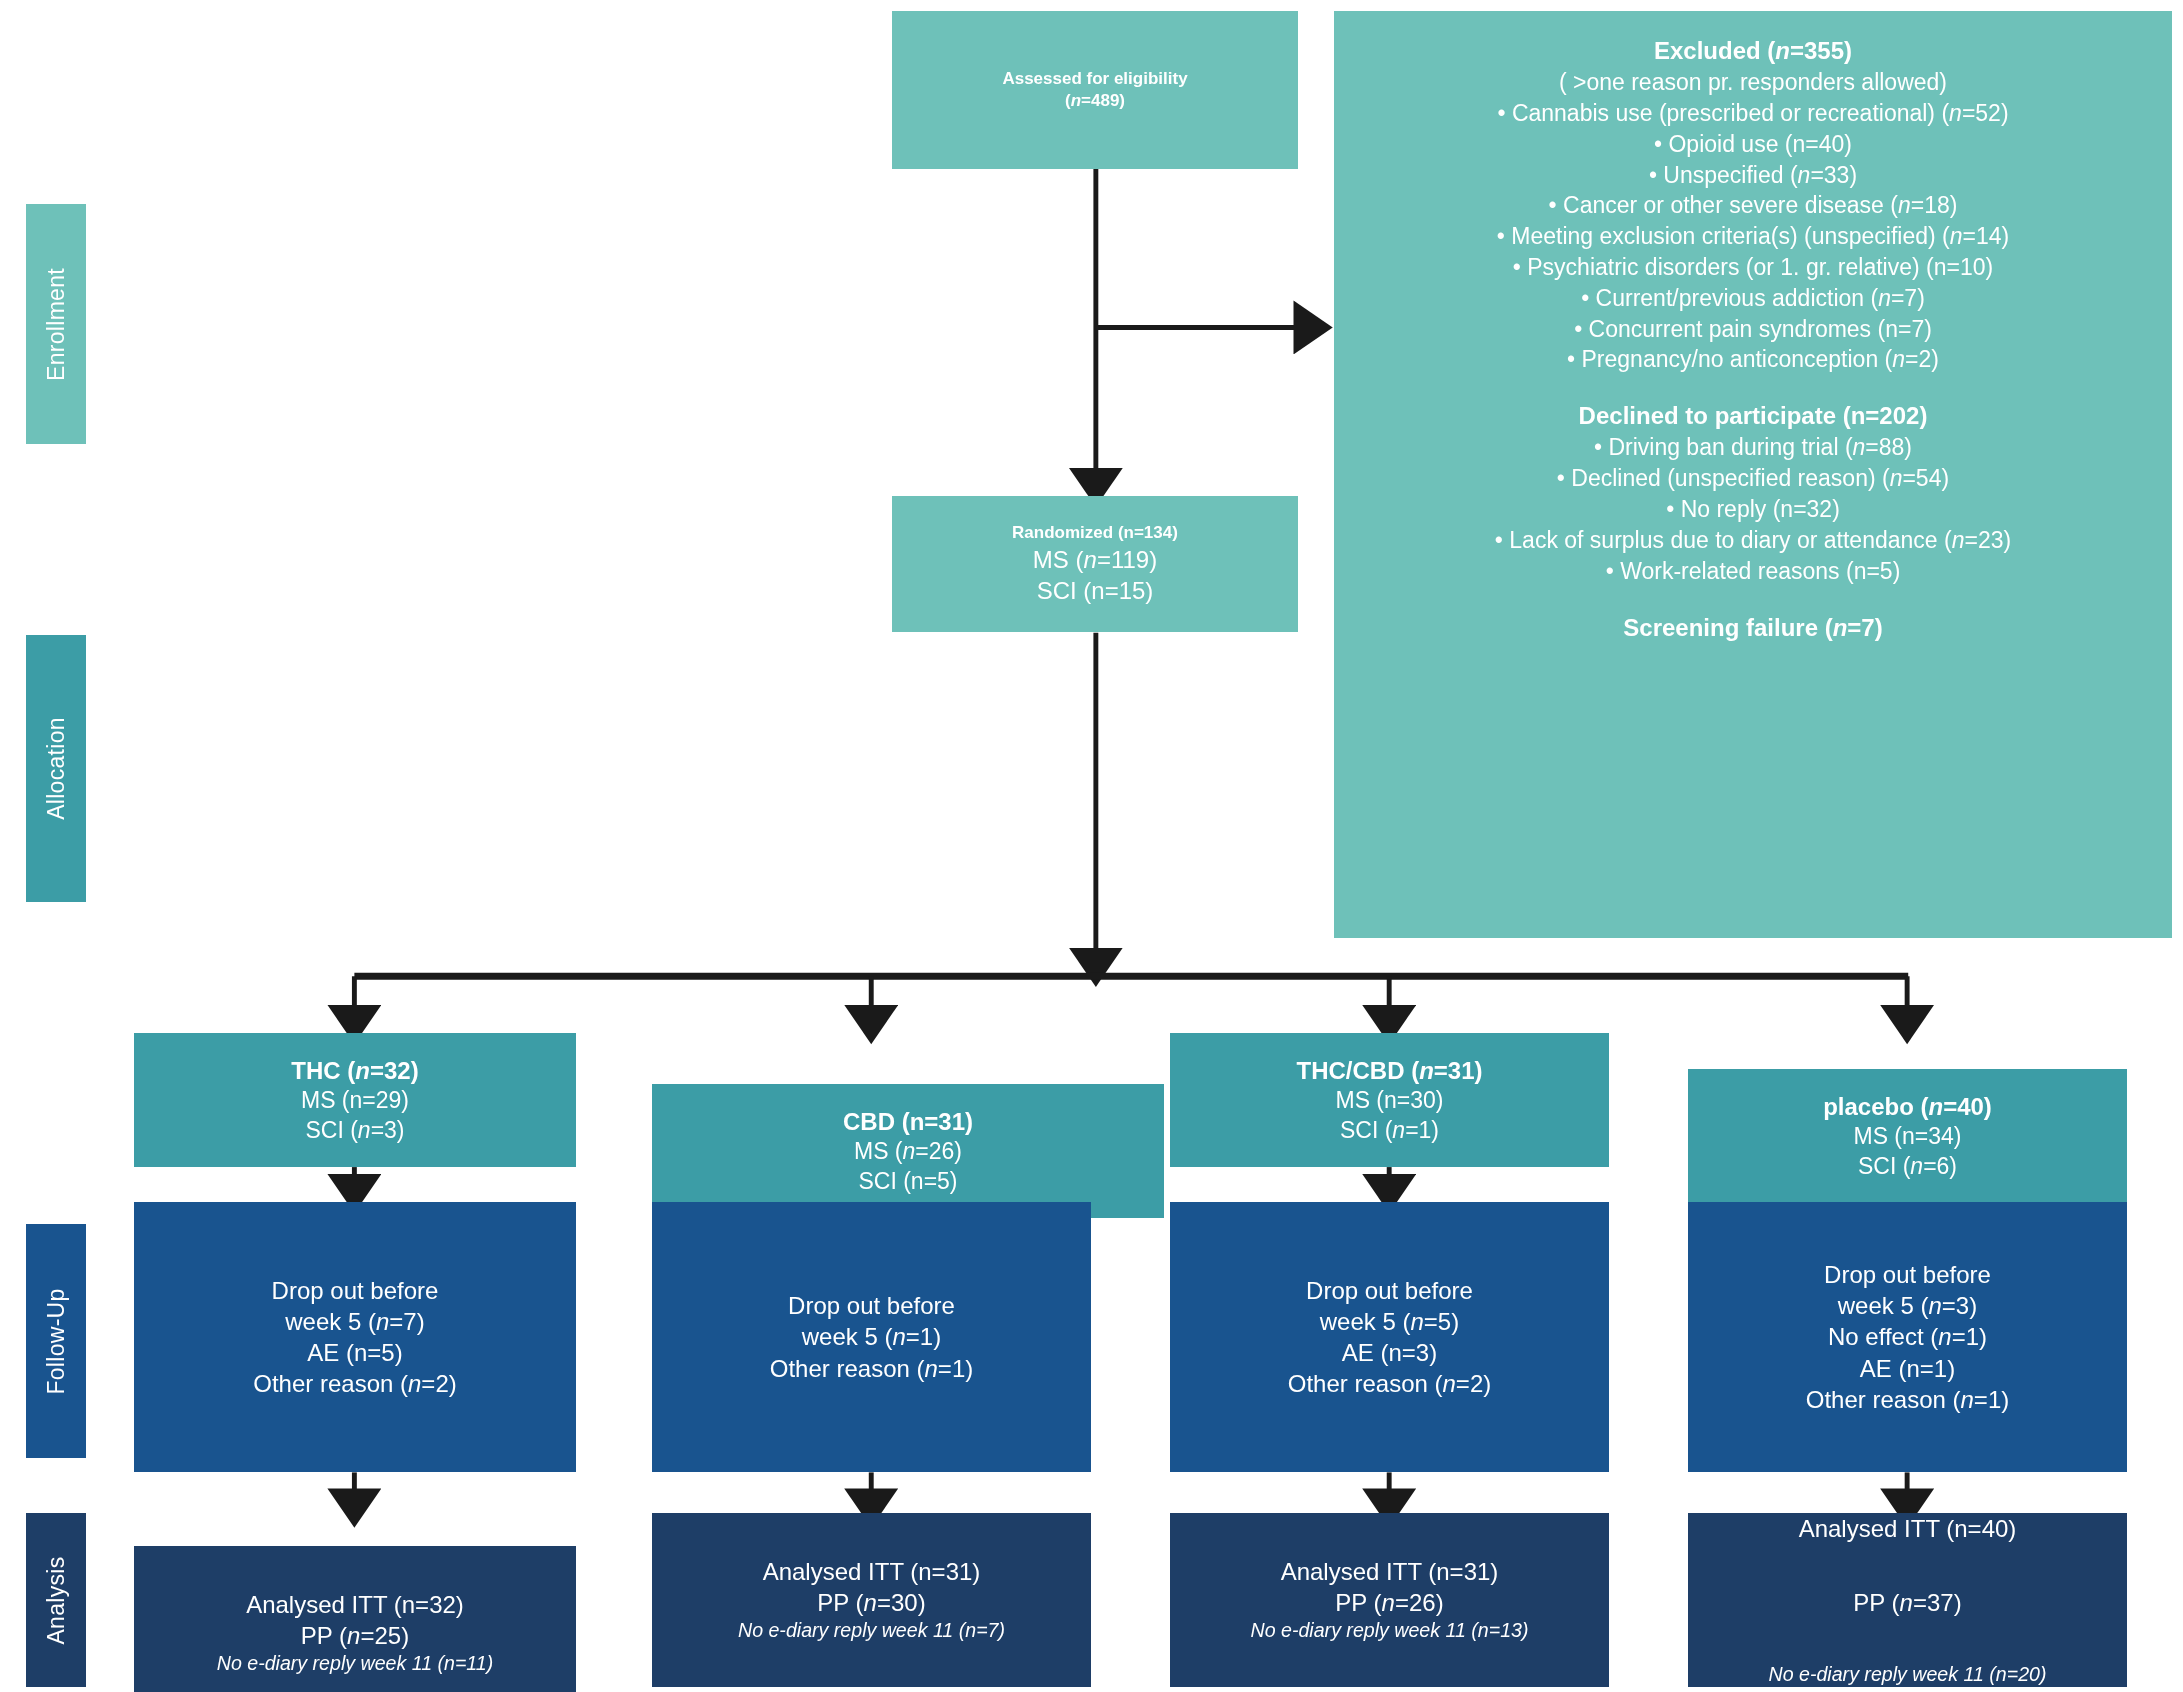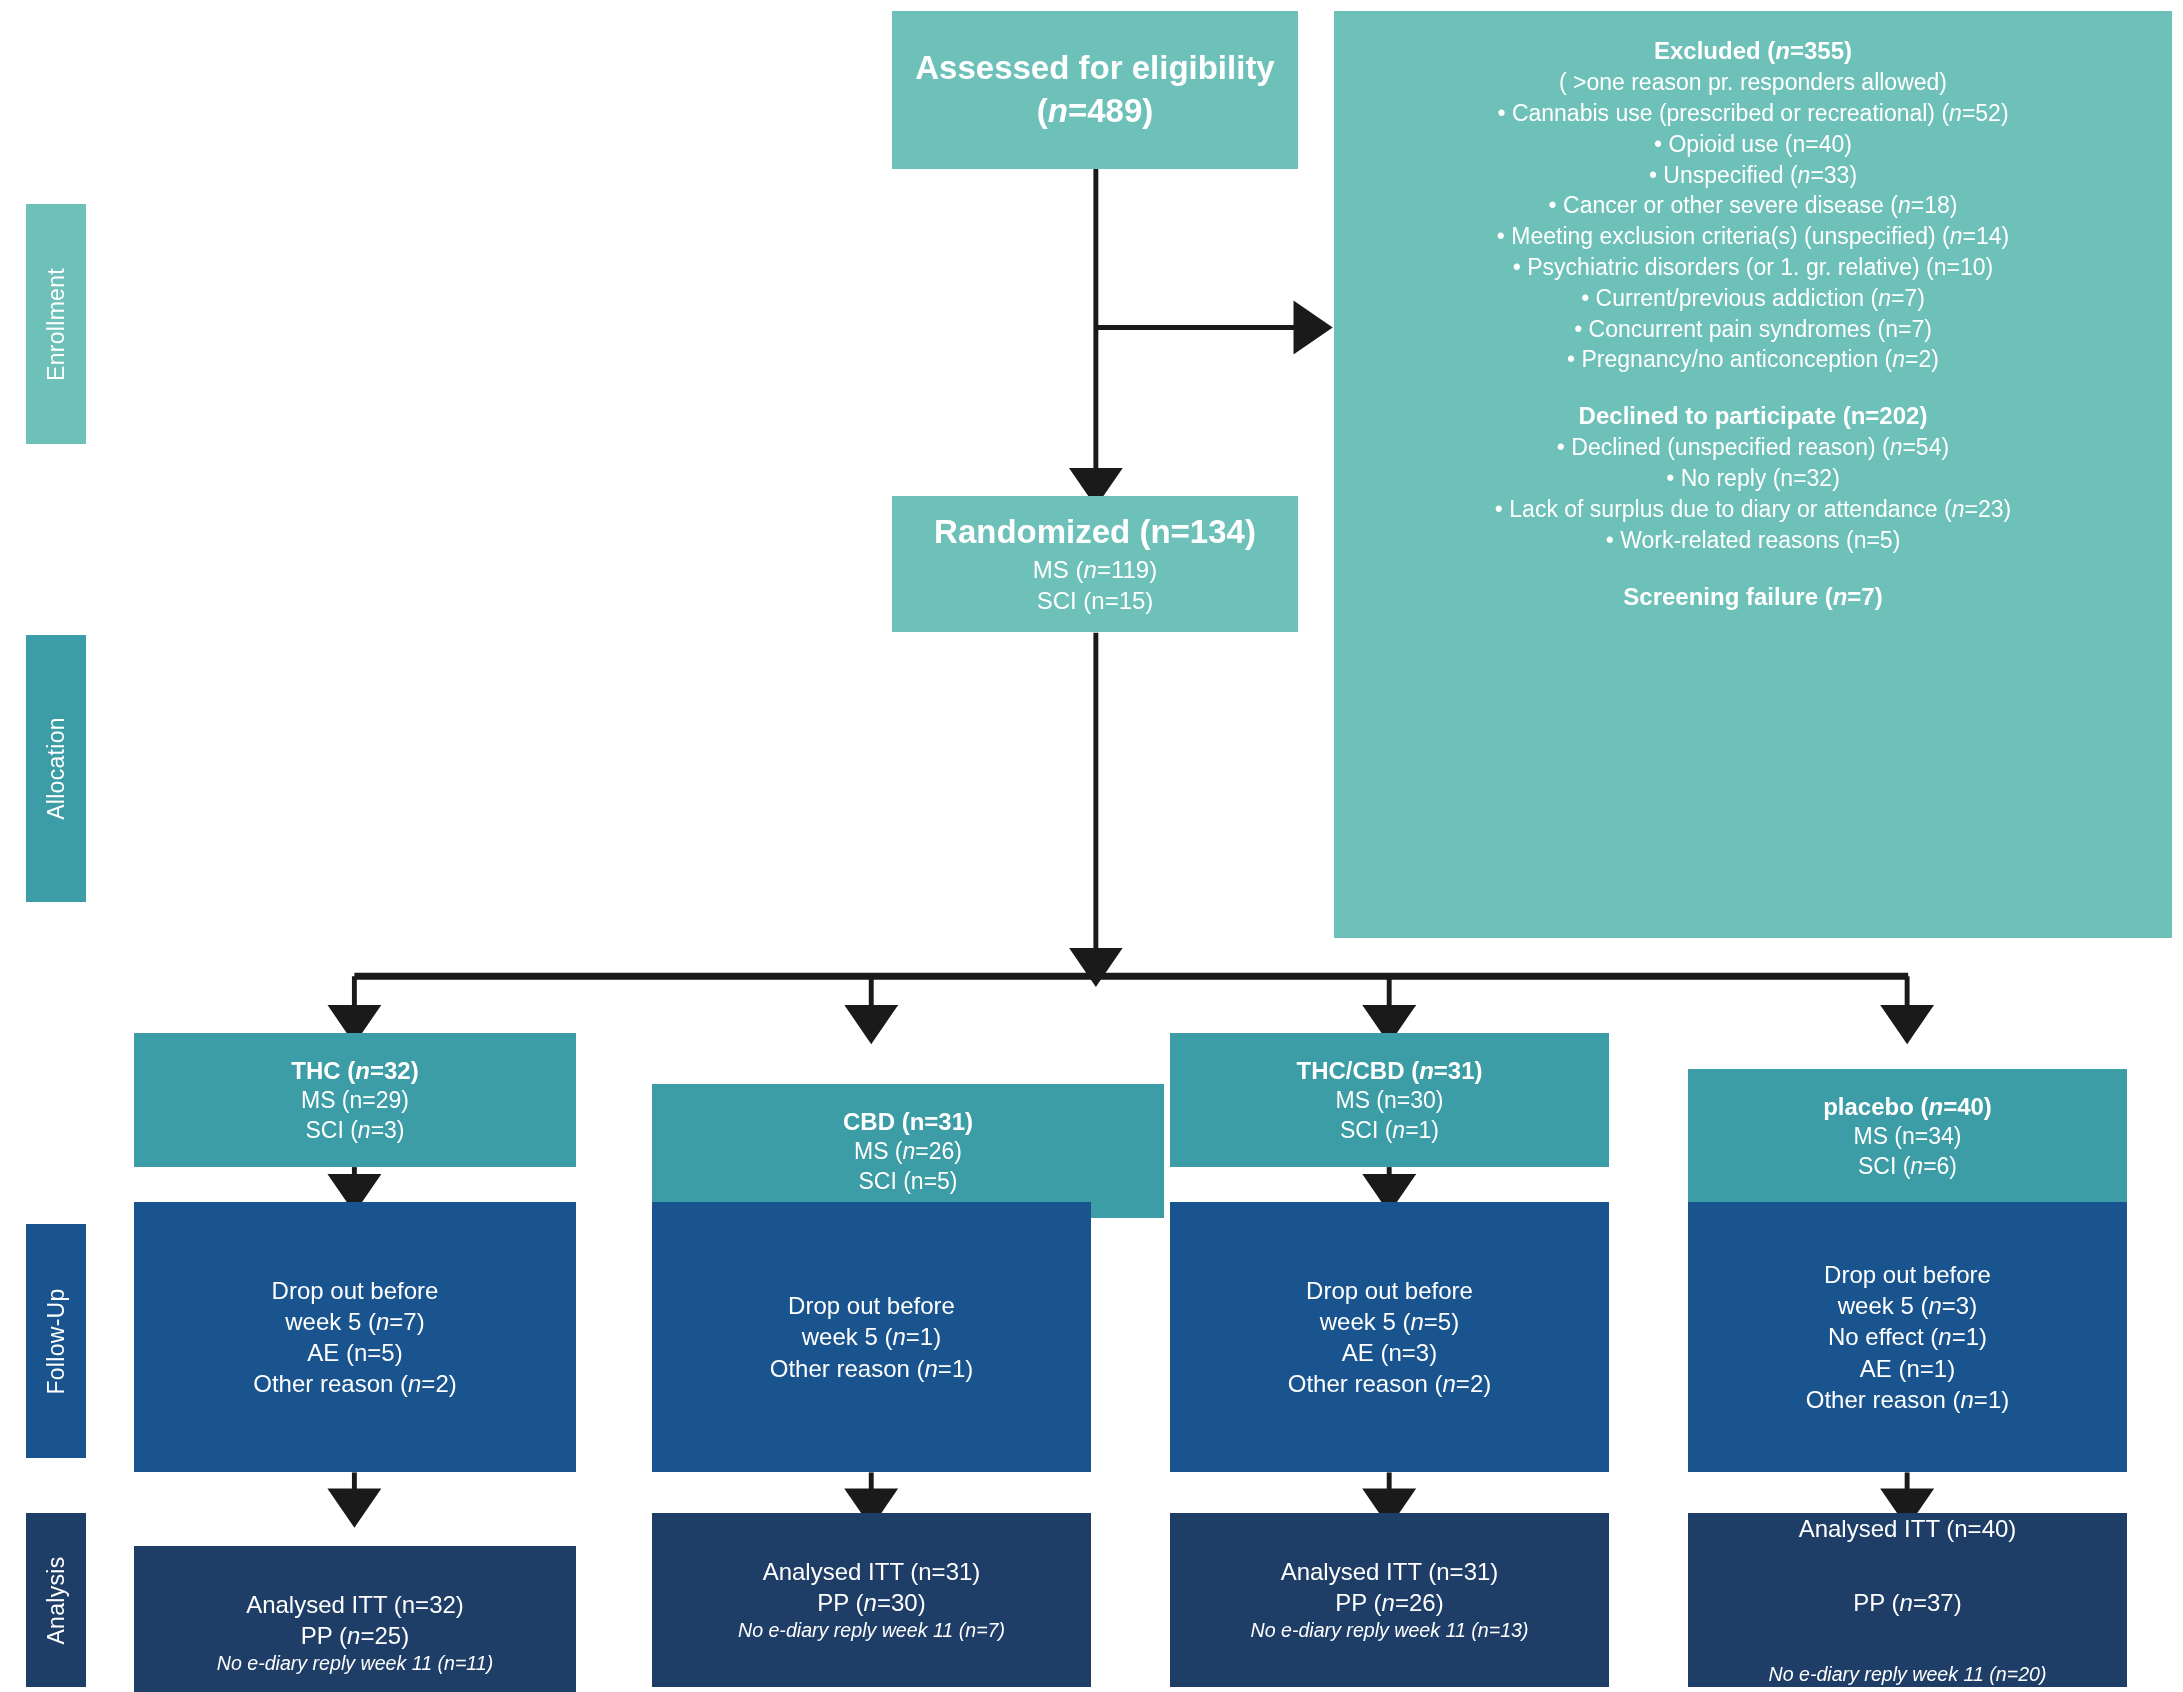--- a/index.html
+++ b/index.html
@@ -19,21 +19,21 @@
   .band{position:absolute;box-sizing:border-box;color:#fff;
         display:flex;align-items:center;justify-content:center;}
   .band span{transform:rotate(-90deg);white-space:nowrap;font-size:23px;
              letter-spacing:0.3px;font-weight:400;}
 
   .ttl{font-weight:bold;}
   .sub{font-weight:400;}
   .ital{font-style:italic;}
   em{font-style:italic;font-weight:inherit;}
 
-  .f46{font-size:33px;}
+  .f46{font-size:17px;}
   .f44{font-size:24px;}
   .f42{font-size:23px;}
   .f36{font-size:19.6px;}
 
   .excl{position:absolute;box-sizing:border-box;background:#6EC1B9;color:#fff;
         display:flex;flex-direction:column;align-items:center;
         padding:24px 16.4px 0 16.4px;line-height:1.34;}
   .excl .row{width:100%;text-align:center;}
   .excl .gap{height:25px;}
 
@@ -103,20 +103,21 @@
     <div class="row f42 sub"><span>•&nbsp;</span>Opioid use (n=40)</div>
     <div class="row f42 sub"><span>•&nbsp;</span>Unspecified (<em>n</em>=33)</div>
     <div class="row f42 sub"><span>•&nbsp;</span>Cancer or other severe disease (<em>n</em>=18)</div>
     <div class="row f42 sub"><span>•&nbsp;</span>Meeting exclusion criteria(s) (unspecified) (<em>n</em>=14)</div>
     <div class="row f42 sub"><span>•&nbsp;</span>Psychiatric disorders (or 1. gr. relative) (n=10)</div>
     <div class="row f42 sub"><span>•&nbsp;</span>Current/previous addiction (<em>n</em>=7)</div>
     <div class="row f42 sub"><span>•&nbsp;</span>Concurrent pain syndromes (n=7)</div>
     <div class="row f42 sub"><span>•&nbsp;</span>Pregnancy/no anticonception (<em>n</em>=2)</div>
     <div class="gap"></div>
     <div class="row f44 ttl">Declined to participate (n=202)</div>
+    <div class="row f42 sub"><span>•&nbsp;</span>Driving ban during trial (<em>n</em>=88)</div>
     <div class="row f42 sub"><span>•&nbsp;</span>Declined (unspecified reason) (<em>n</em>=54)</div>
     <div class="row f42 sub"><span>•&nbsp;</span>No reply (n=32)</div>
     <div class="row f42 sub"><span>•&nbsp;</span>Lack of surplus due to diary or attendance (<em>n</em>=23)</div>
     <div class="row f42 sub"><span>•&nbsp;</span>Work-related reasons (n=5)</div>
     <div class="gap"></div>
     <div class="row f44 ttl">Screening failure (<em>n</em>=7)</div>
   </div>
 
   <div class="box teal-light" style="left:892px;top:496px;width:406px;height:136px;">
     <div class="f46 ttl">Randomized (n=134)</div>

